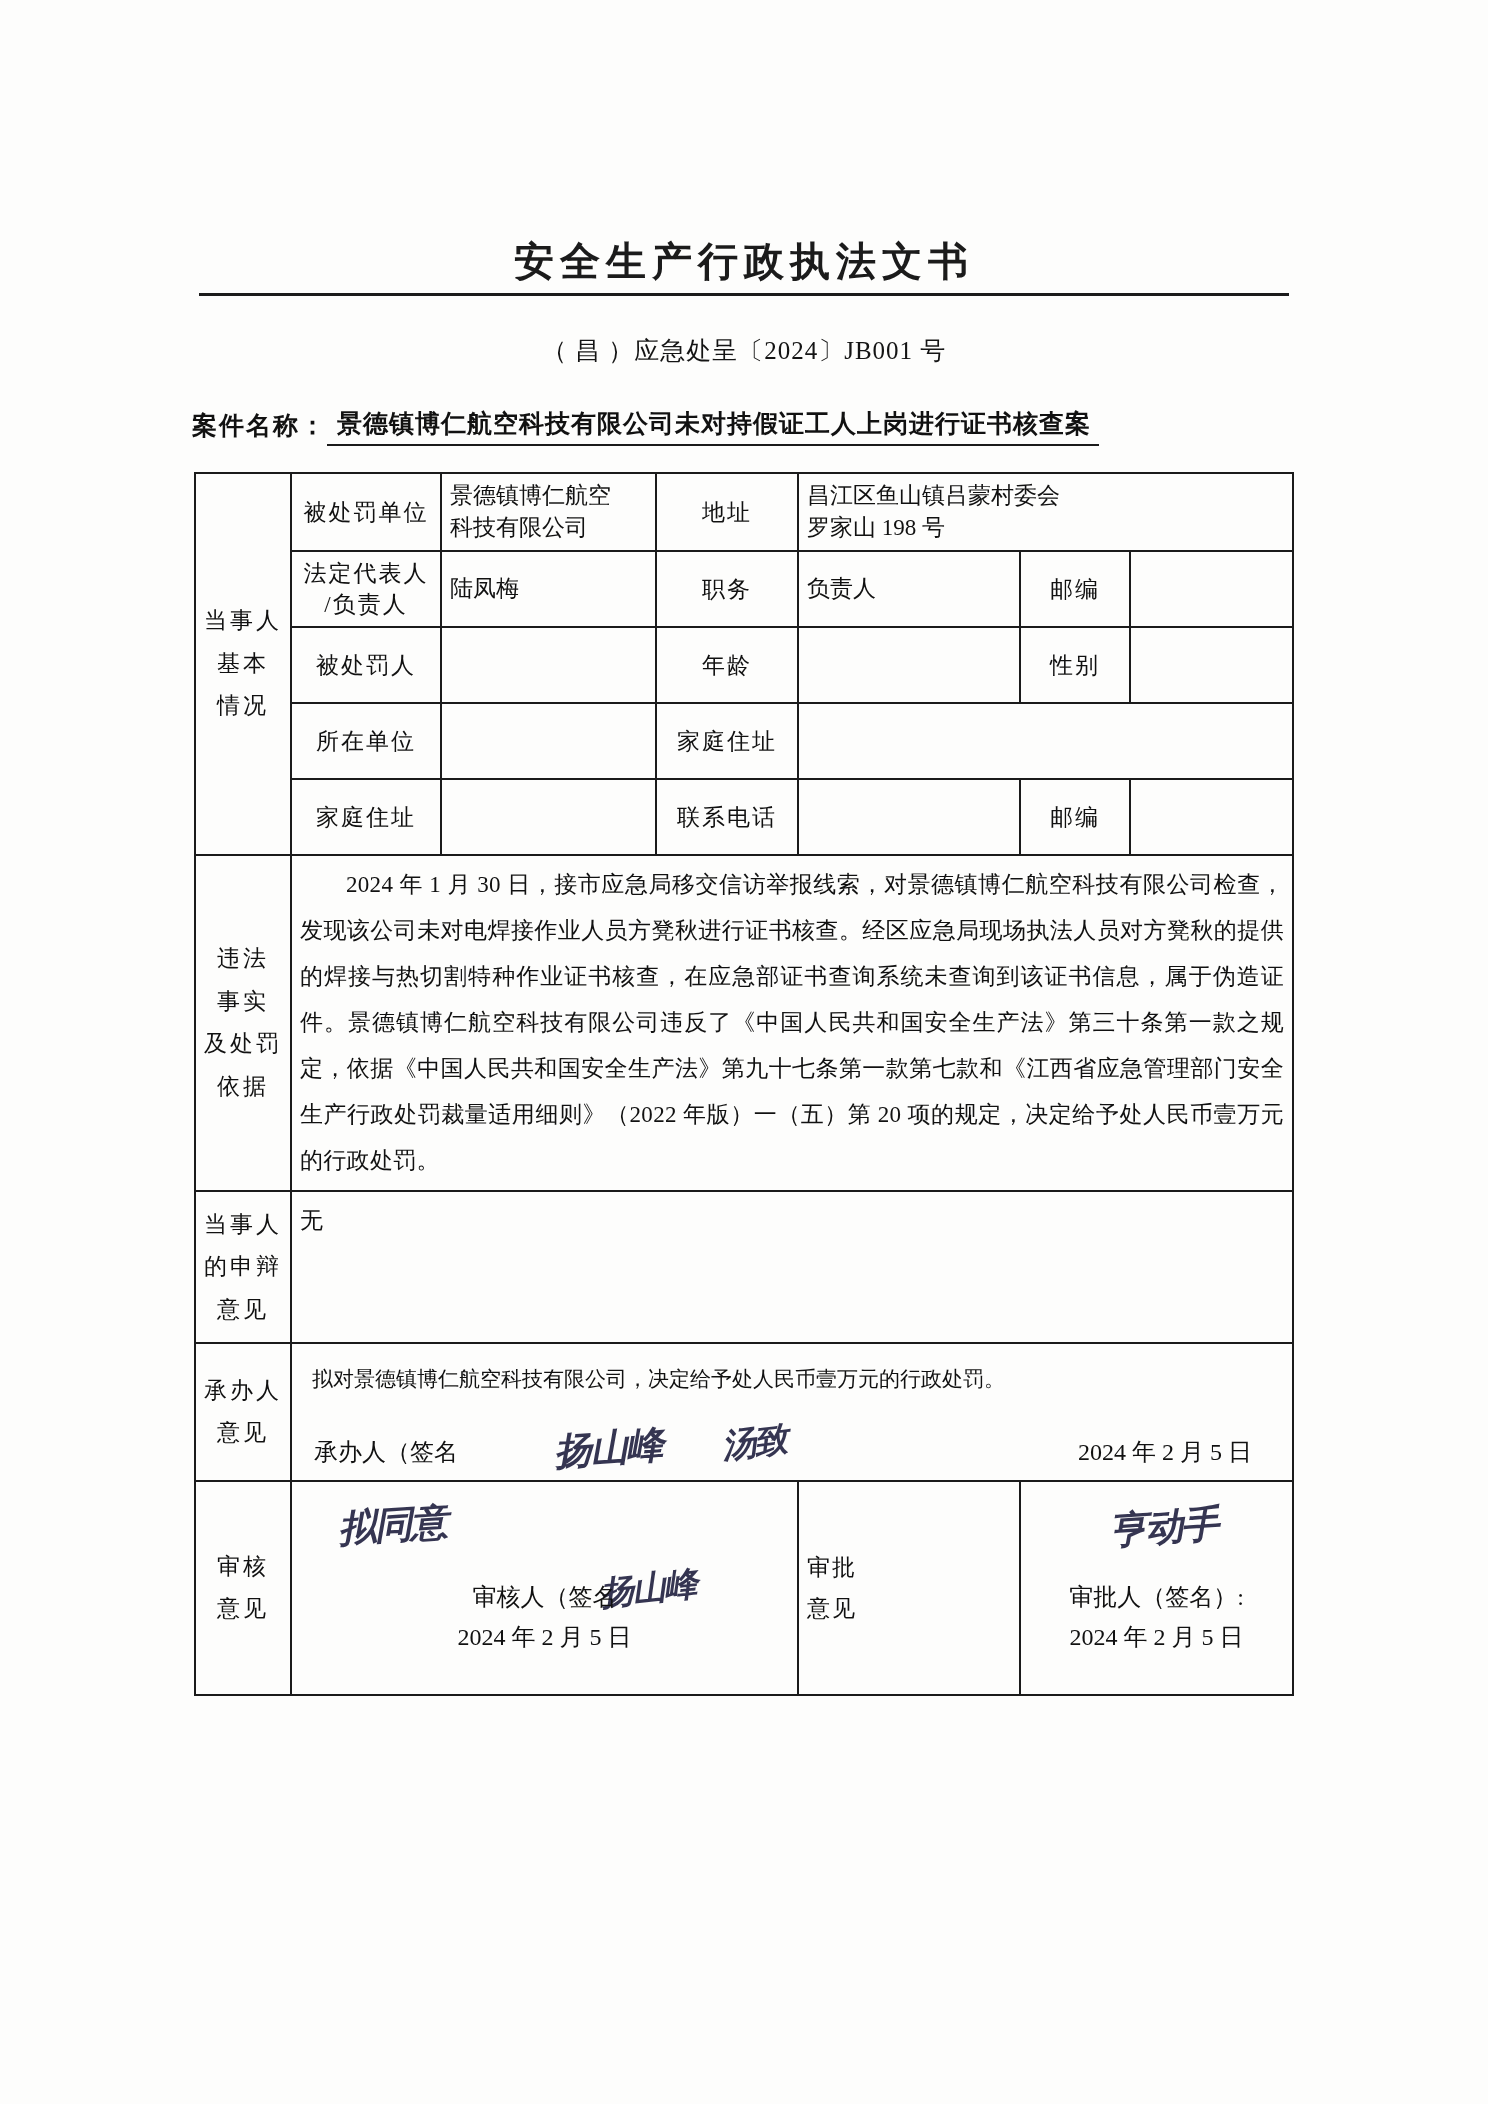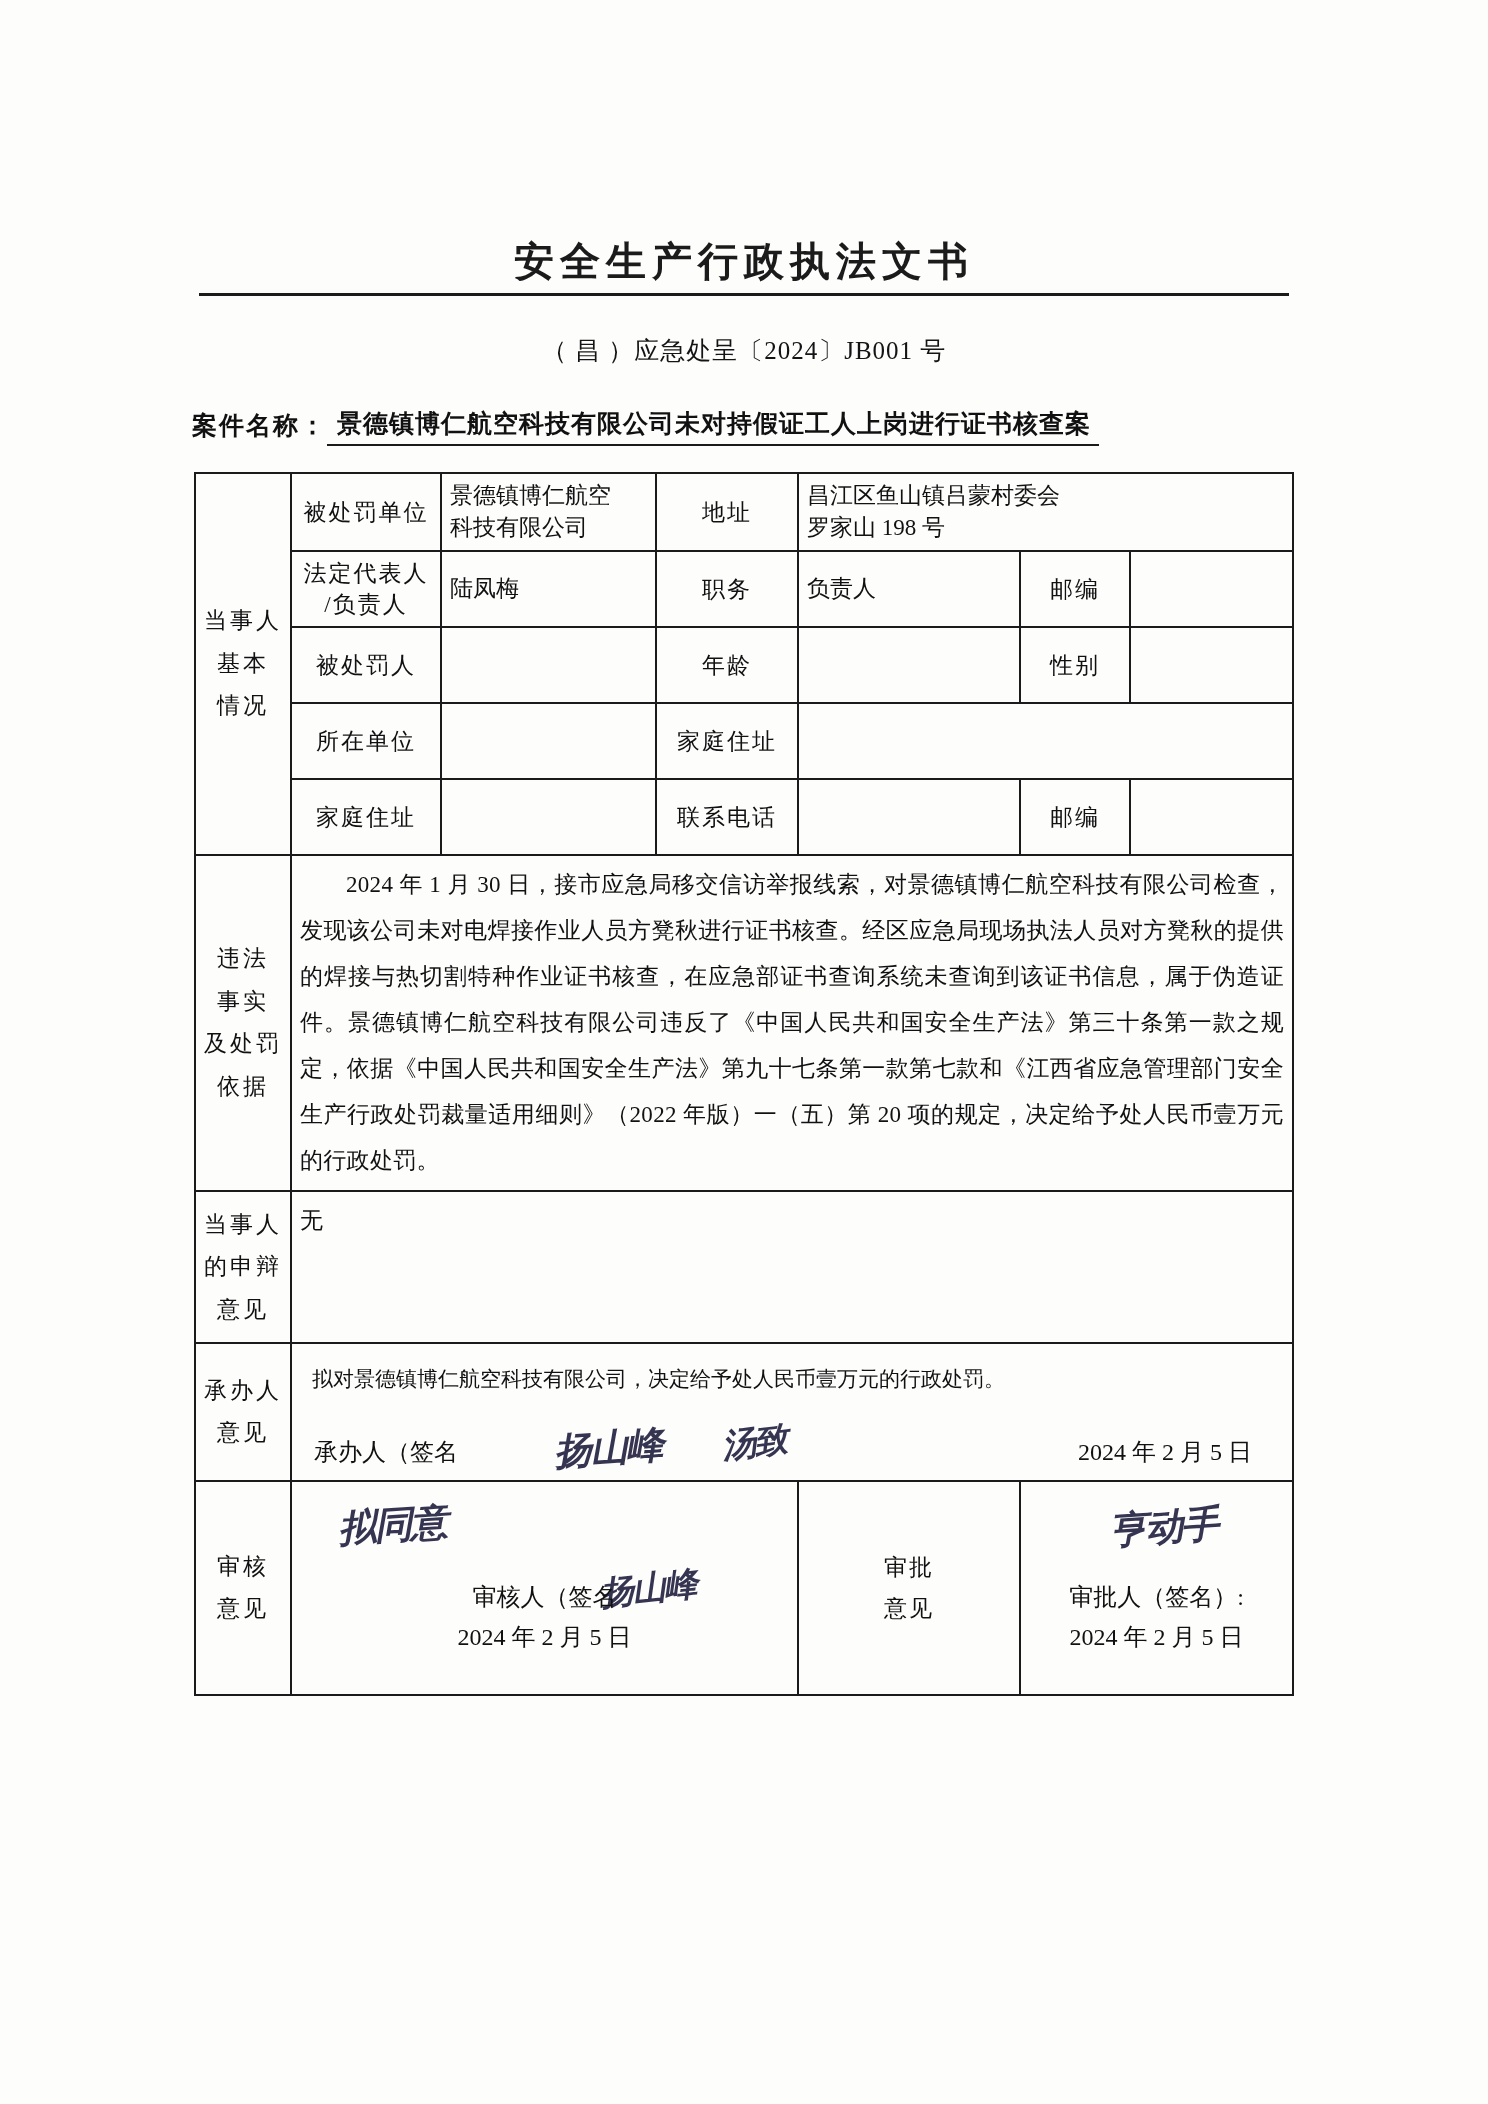--- a/index.html
+++ b/index.html
@@ -152,21 +152,20 @@
   }
   .review-text {
     position: absolute;
     left: 0; right: 0;
     bottom: 30px;
     text-align: center;
     font-size: 24px;
     line-height: 1.7;
   }
   .approve-label {
-    text-align: center;
     letter-spacing: 2px;
     line-height: 1.8;
     font-size: 23px;
   }
 
   
   .hand {
     font-family: "DejaVu Serif", serif;
     font-style: italic;
     color: #1a1a3a;

